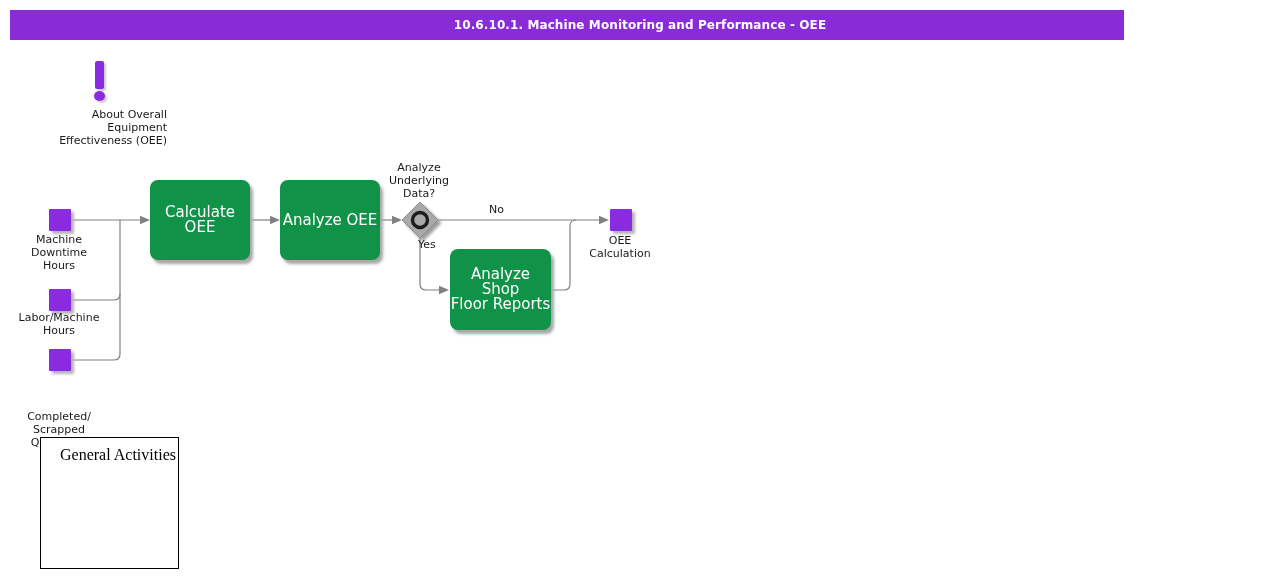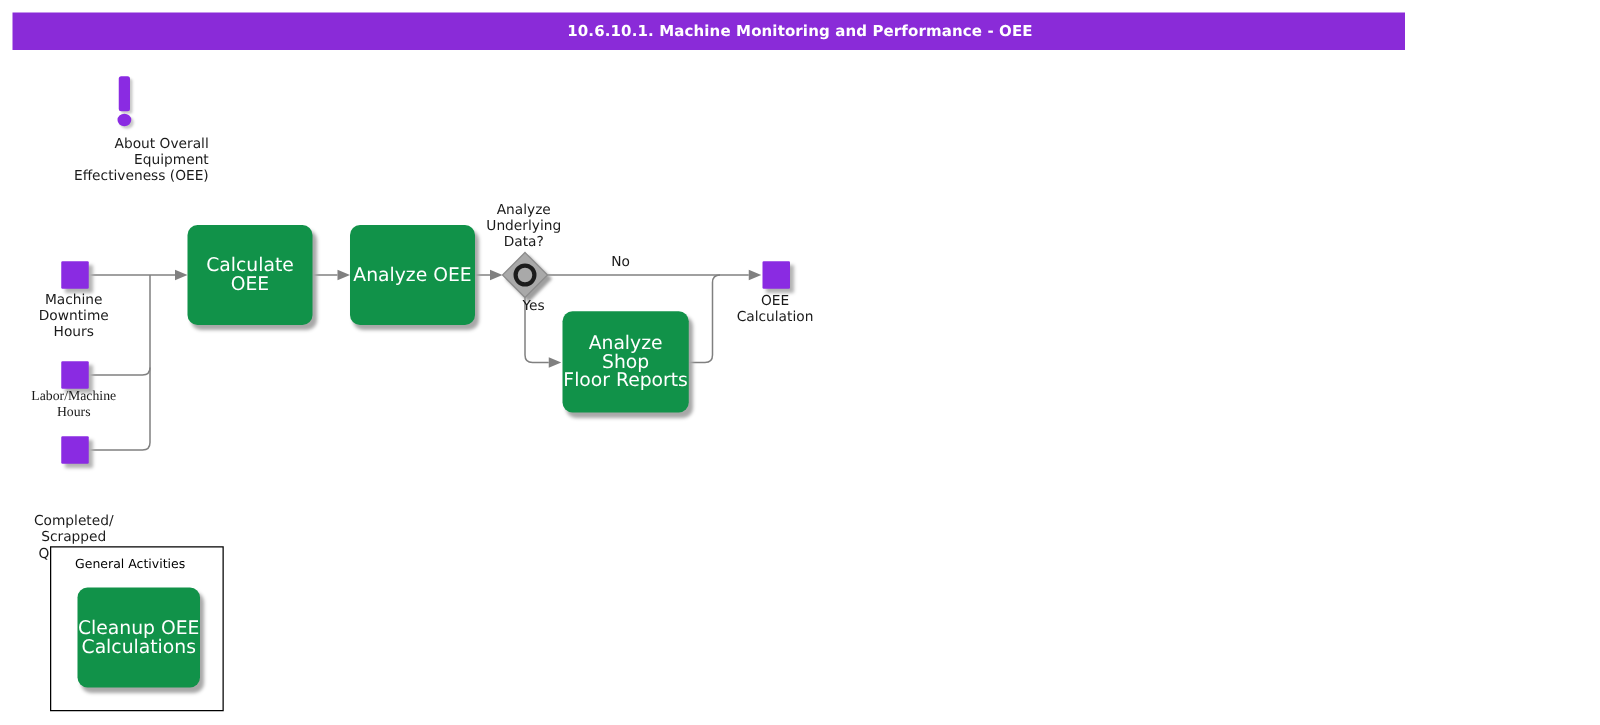--- a/index.html
+++ b/index.html
@@ -38,21 +38,21 @@
   .excl-dot{
     position:absolute;left:94px;top:91px;width:11px;height:10px;background:#8a2be2;
     border-radius:50%;box-shadow:2px 2px 2px #c9c9c9;
   }
   
   .genbox{
     position:absolute;left:40px;top:437px;width:139px;height:132px;
     border:1.5px solid #000000;background:#ffffff;box-sizing:border-box;
   }
   .genbox-title{
-    position:absolute;left:60px;top:446px;font-size:10px;color:#000000;white-space:nowrap;
+    position:absolute;left:60px;top:446px;font-size:16px;color:#000000;white-space:nowrap;font-family:Liberation Serif, serif;
   }
   
   svg.overlay{position:absolute;left:0;top:0;width:1280px;height:580px;pointer-events:none;}
 </style>
 </head>
 <body>
 
 <div id="canvas">
 
   
@@ -99,21 +99,21 @@
 Equipment
 Effectiveness (OEE)</div>
 
   
   <div class="sq" style="left:49px;top:209px;"></div>
   <div class="lbl" style="left:4px;top:233px;width:110px;">Machine
 Downtime
 Hours</div>
 
   <div class="sq" style="left:49px;top:289px;"></div>
-  <div class="lbl" style="left:4px;top:311px;width:110px;font-family:Liberation Serif, serif;">Labor/Machine
+  <div class="lbl" style="left:4px;top:311px;width:110px;">Labor/Machine
 Hours</div>
 
   <div class="sq" style="left:49px;top:349px;"></div>
   <div class="lbl" style="left:4px;top:370px;width:110px;margin-top:40px;">Completed/
 Scrapped
 Quantities</div>
 
   
   <div class="activity" style="left:150px;top:180px;width:100px;height:80px;">Calculate OEE</div>
 
@@ -130,16 +130,14 @@
   <div class="lbl lbl-left" style="left:418px;top:238px;width:30px;">Yes</div>
 
   
   <div class="sq" style="left:610px;top:209px;"></div>
   <div class="lbl" style="left:570px;top:234px;width:100px;">OEE
 Calculation</div>
 
   
   <div class="genbox"></div>
   <div class="genbox-title">General Activities</div>
-  <div class="activity" style="left:62px;top:470px;width:98px;height:80px;">Cleanup OEE
-Calculations</div>
 
 </div>
 
 </body></html>

